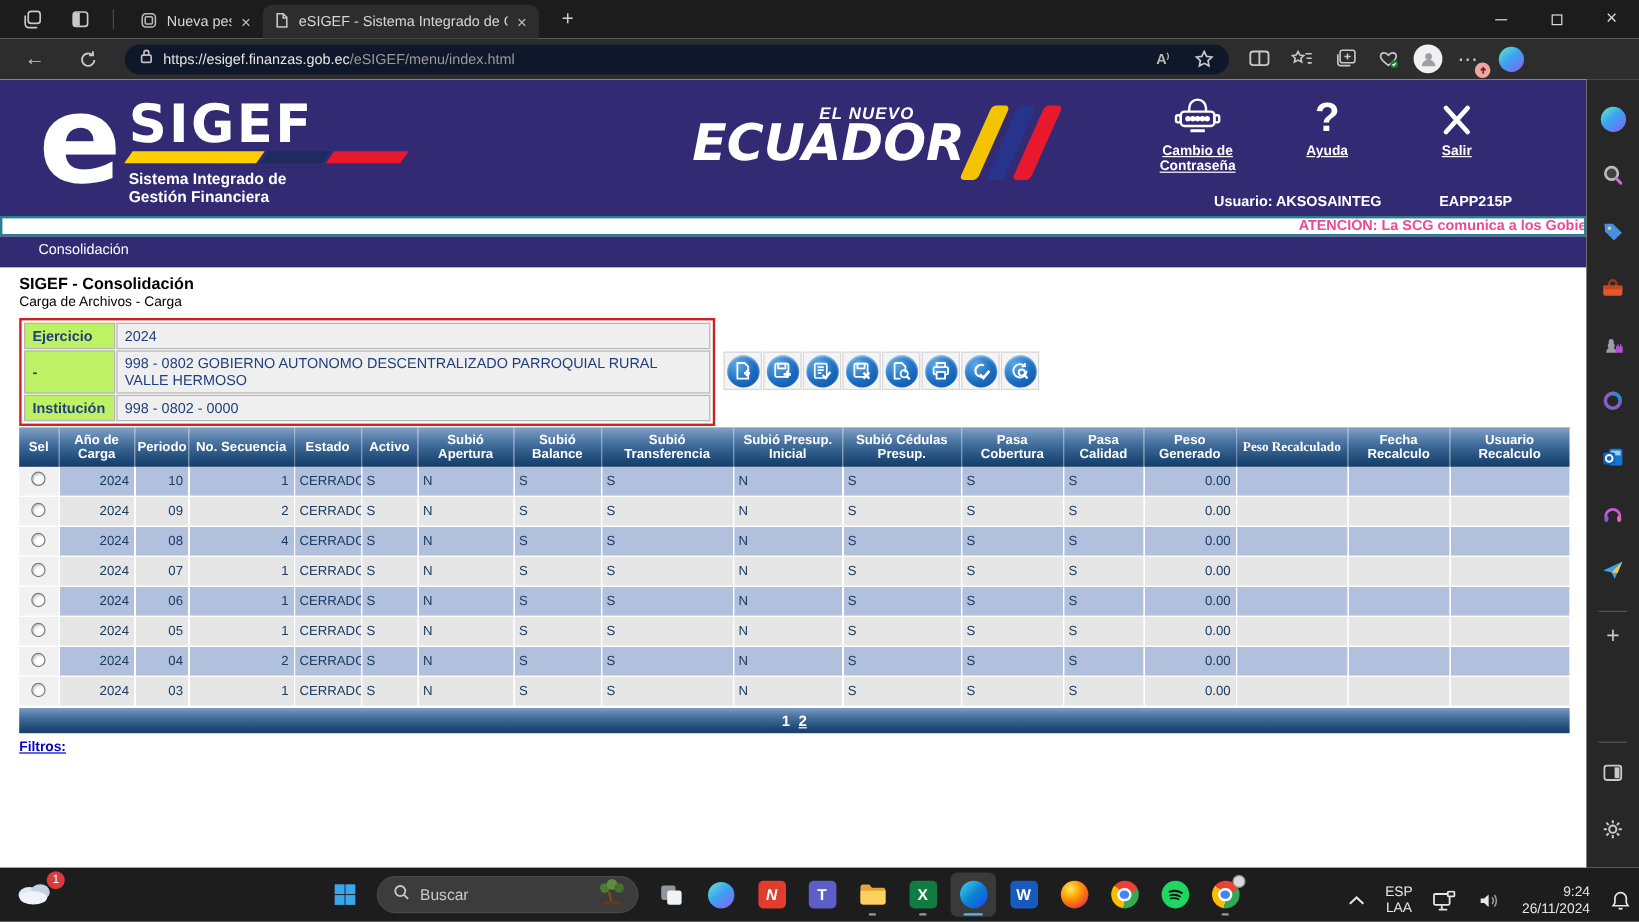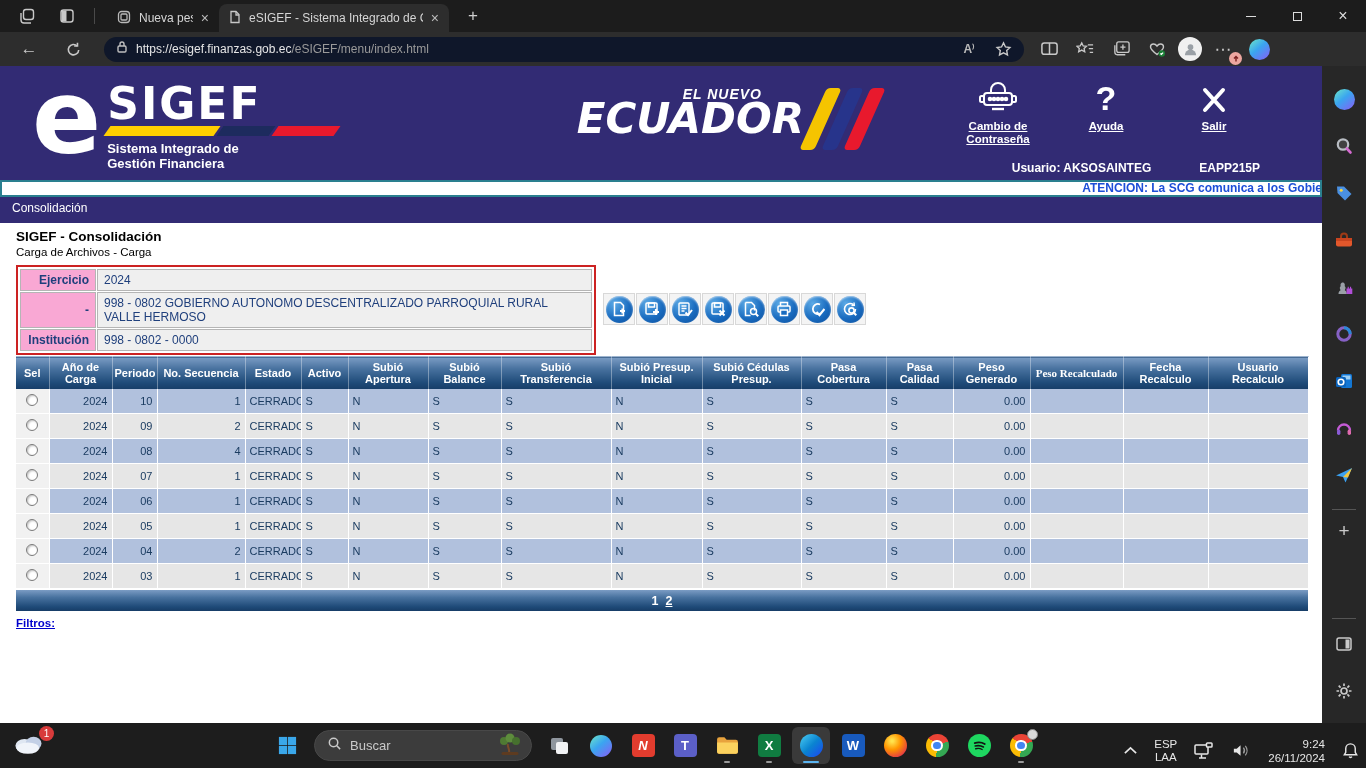--- a/index.html
+++ b/index.html
@@ -64,32 +64,32 @@
   .ec-y { background:#f5c400; } .ec-b { background:#27348b; } .ec-r { background:#e8192d; }
 
   .header-actions { position:absolute; right:66px; top:10px; display:flex; gap:24px; }
   .h-action { display:flex; flex-direction:column; align-items:center; cursor:pointer; text-align:center; }
   .h-action-ic { height:40px; display:flex; align-items:flex-end; justify-content:center; }
   .h-action-label { margin-top:4px; font-size:11.5px; font-weight:bold; text-decoration:underline; line-height:13px; width:84px; }
   .help-q { font-size:34px; font-weight:800; line-height:36px; }
   .user-row { position:absolute; right:62px; bottom:5px; display:flex; gap:48px; font-size:12px; font-weight:bold;padding-left:20px; }
 
   .marquee-bar { position:absolute; top:114px; left:0; width:1322px; height:17px; background:#fff; border:2px solid #2a7f8f; overflow:hidden; }
-  .marquee-text { position:absolute; right:-2px; top:0; font-size:12px; font-weight:600; color:#1d4ed8; white-space:nowrap; line-height:13px; }
-
-  .menubar { position:absolute; top:131px; left:0; width:1322px; height:26px; background:#322b74; color:#fff; font-size:12px; display:flex; align-items:flex-start; padding:4px 0 0 12px; }
+  .marquee-text { position:absolute; right:-2px; top:0; font-size:12px; font-weight:600; color:#ec4899; white-space:nowrap; line-height:13px; }
+
+  .menubar { position:absolute; top:131px; left:0; width:1322px; height:26px; background:#322b74; color:#fff; font-size:12px; display:flex; align-items:flex-start; padding:4px 0 0 32px; }
 
   .content { position:absolute; top:157px; left:0; width:1322px; height:500px; background:#fff; }
   .page-title { position:absolute; left:16px; top:6px; font-size:13.5px; font-weight:bold; color:#000; }
   .page-subtitle { position:absolute; left:16px; top:23px; font-size:11.5px; color:#000; }
 
   .form-box { position:absolute; left:16px; top:42px; width:580px; border:2px solid #cc2222; background:#fff; padding:1px; }
   .form-table { width:100%; border-collapse:separate; border-spacing:1px; }
   .form-table td { font-size:12px; color:#1f3f7c; padding:3px 6px; border:1px solid #b5b5b5; }
-  .f-label { width:76px; background:#f9a8d4; font-weight:bold; text-align:right; font-size:11.5px; }
+  .f-label { width:76px; background:#bef264; font-weight:bold; text-align:left; font-size:11.5px; }
   .f-value { background:#efefef; }
 
   .action-toolbar { position:absolute; left:603px; top:70px; display:flex; }
   .tool-tile { width:32px; height:32px; background:#f4f4f4; border:1px solid #d8d8d8; margin-right:1px; display:flex; align-items:center; justify-content:center; cursor:pointer; }
   .tool-circle { width:27px; height:27px; border-radius:50%; background:radial-gradient(circle at 32% 28%, #5caae6 0%, #1a6cc0 55%, #0a4d9c 100%); box-shadow:inset 0 1px 2px rgba(255,255,255,.6); display:flex; align-items:center; justify-content:center; }
 
   .grid { position:absolute; left:16px; top:133px; border-collapse:collapse; table-layout:fixed; width:1292px; }
   .grid th { background:linear-gradient(180deg,#7b9cc4 0%, #48729f 35%, #1e4a78 80%, #173d67 100%); color:#fff; font-size:11px; font-weight:bold; text-align:center; height:32px; line-height:12px; padding:2px 2px; border-right:1px solid rgba(255,255,255,.35); border-top:1px solid #9db4cf; }
   .grid td { font-size:11px; color:#1b3c61; height:25px; padding:1px 4px; border-right:1px solid #fff; border-bottom:1px solid #fff; overflow:hidden; white-space:nowrap; }
   tr.row-blue td { background:#b1c1dd; }

